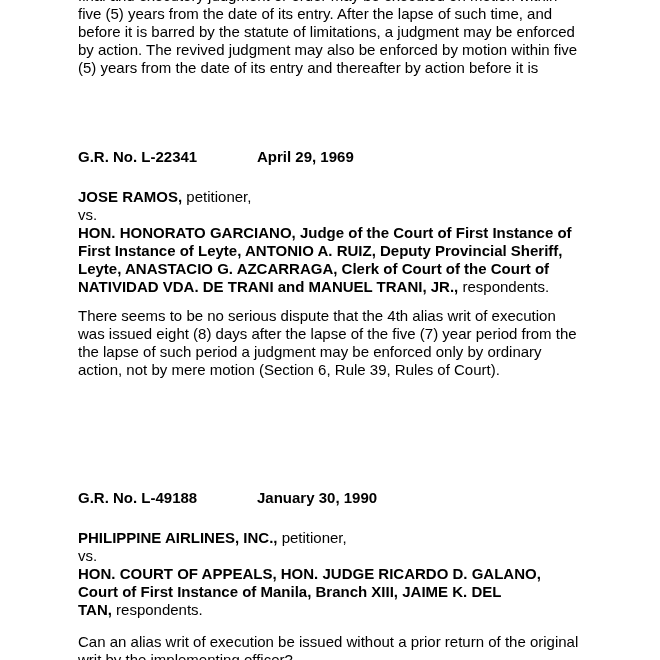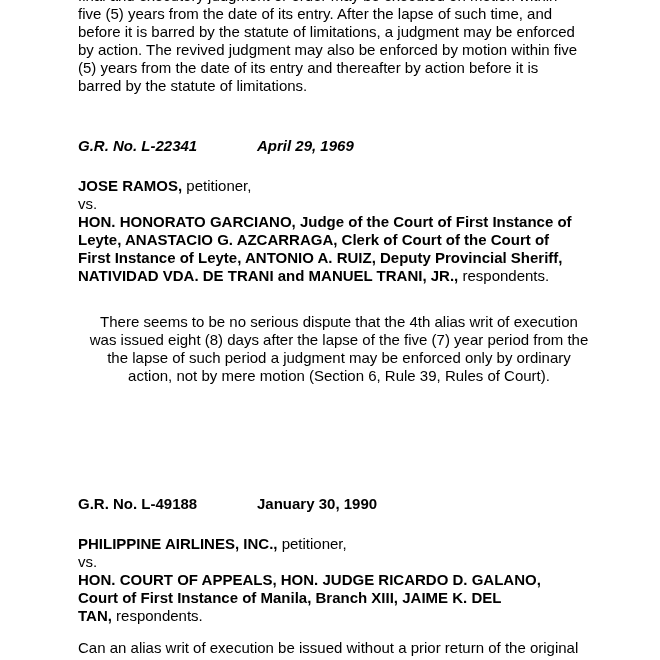--- a/index.html
+++ b/index.html
@@ -29,52 +29,51 @@
     color: #000000;
     -webkit-font-smoothing: antialiased;
   }
   .line {
     white-space: nowrap;
     height: 18px;
   }
   .b, .bold { font-weight: 700; }
   .heading { height: 18px; white-space: nowrap; }
   .heading .gr { display: inline-block; width: 179px; }
-  .mt49 { margin-top: 42px; font-style: italic; }
+  .mt49 { margin-top: 71px; }
   .mt15 { margin-top: 22px; }
-  .mt13 { margin-top: 28px; text-align: center; }
+  .mt13 { margin-top: 11px; }
   .mt84 { margin-top: 110px; }
   .mt14 { margin-top: 14px; }
 </style>
 </head>
 <body>
 
 <div class="page">
   <div class="doc">
 
     <div class="block">
         <div class="line"><span>final and executory judgment or order may be executed on motion within</span></div>
       </div>
 
     <div class="block">
         <div class="line"><span>five (5) years from the date of its entry. After the lapse of such time, and</span></div>
         <div class="line"><span>before it is barred by the statute of limitations, a judgment may be enforced</span></div>
         <div class="line"><span>by action. The revived judgment may also be enforced by motion within five</span></div>
         <div class="line"><span>(5) years from the date of its entry and thereafter by action before it is</span></div>
-        <div class="line"><span>barred by the statute of limitations.</span></div>
       </div>
 
     <div class="block heading mt49"><span class="gr bold">G.R. No. L-22341</span><span class="bold">April 29, 1969</span></div>
 
     <div class="block mt15">
         <div class="line"><span class="b">JOSE RAMOS,</span><span> petitioner,</span></div>
         <div class="line"><span>vs.</span></div>
         <div class="line"><span class="b">HON. HONORATO GARCIANO, Judge of the Court of First Instance of</span></div>
+        <div class="line"><span class="b">First Instance of Leyte, ANTONIO A. RUIZ, Deputy Provincial Sheriff,</span></div>
         <div class="line"><span class="b">Leyte, ANASTACIO G. AZCARRAGA, Clerk of Court of the Court of</span></div>
-        <div class="line"><span class="b">First Instance of Leyte, ANTONIO A. RUIZ, Deputy Provincial Sheriff,</span></div>
         <div class="line"><span class="b">NATIVIDAD VDA. DE TRANI and MANUEL TRANI, JR.,</span><span> respondents.</span></div>
       </div>
 
     <div class="block mt13">
         <div class="line"><span>There seems to be no serious dispute that the 4th alias writ of execution</span></div>
         <div class="line"><span>was issued eight (8) days after the lapse of the five (7) year period from the</span></div>
         <div class="line"><span>the lapse of such period a judgment may be enforced only by ordinary</span></div>
         <div class="line"><span>action, not by mere motion (Section 6, Rule 39, Rules of Court).</span></div>
       </div>
 

